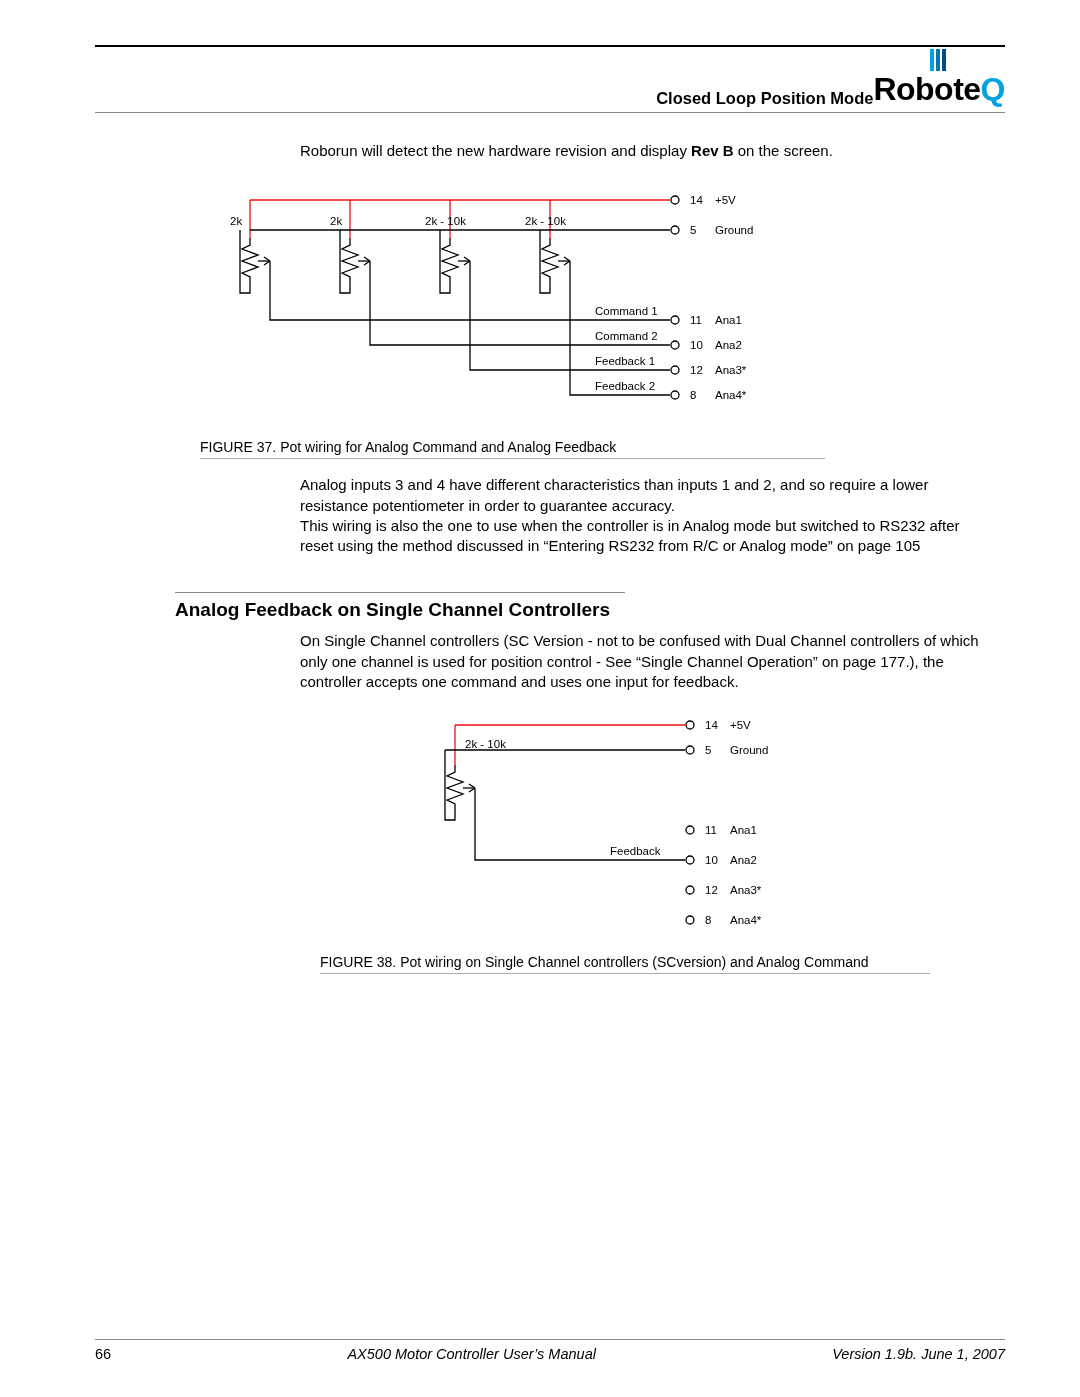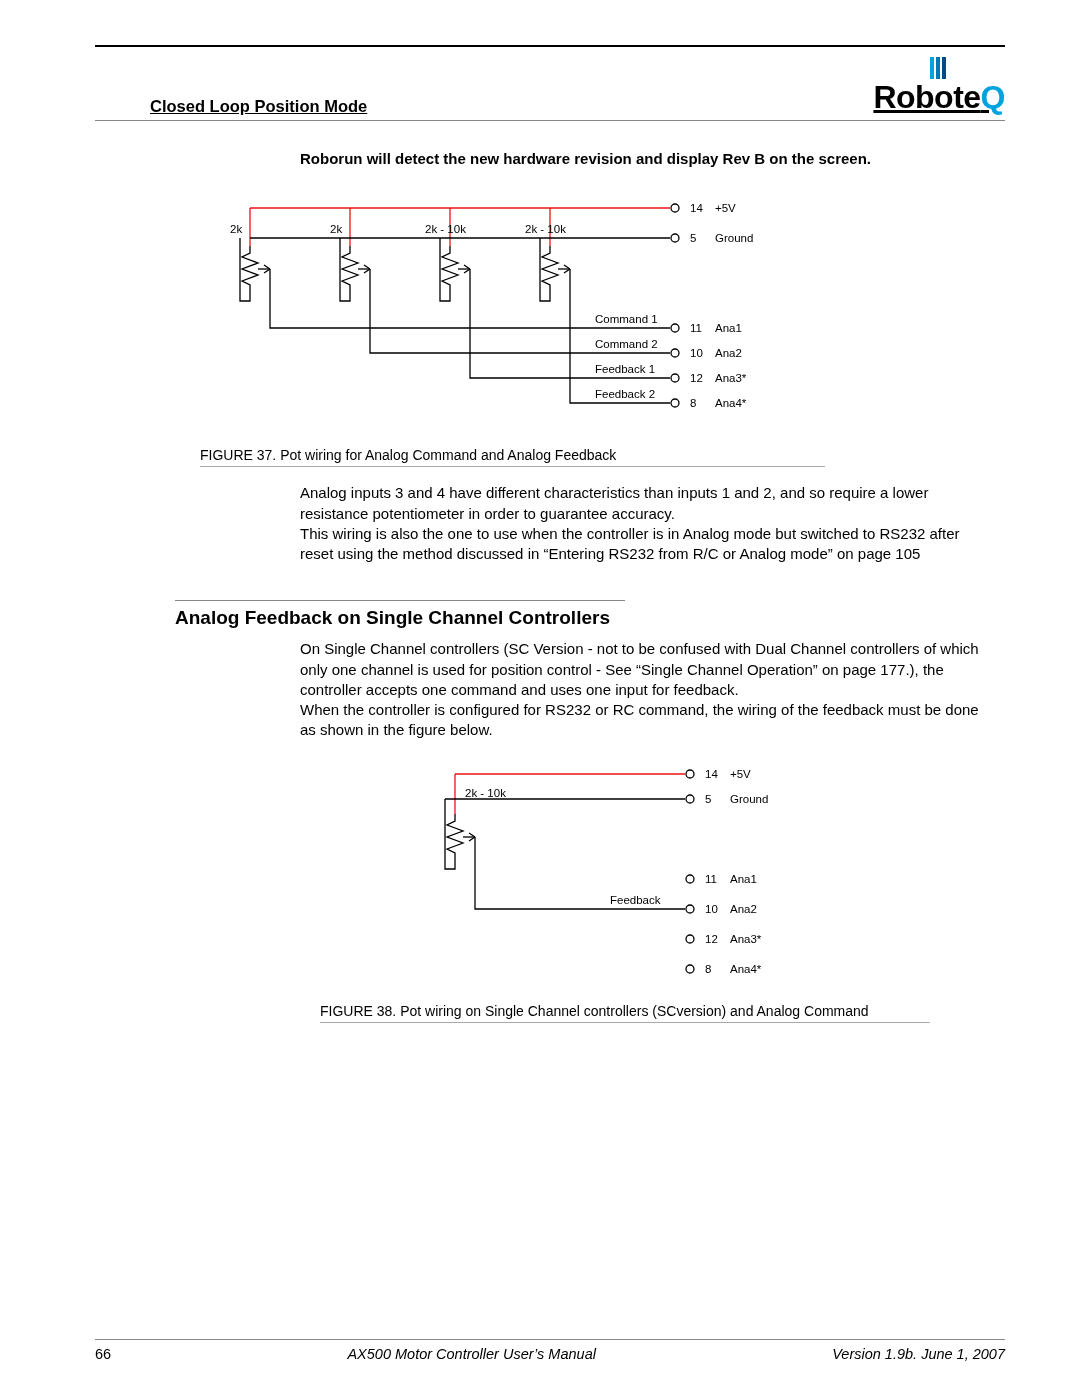--- a/index.html
+++ b/index.html
@@ -11,27 +11,26 @@
   }
   .page {
     width: 1080px;
     height: 1397px;
     margin: 0 auto;
     padding: 45px 75px 35px 95px;
     position: relative;
   }
   .topbar {
     display: flex;
-    justify-content: space-between;
+    justify-content: flex-end;
     align-items: flex-end;
     border-top: 2.5px solid #000;
     border-bottom: 1px solid #888;
-    padding: 10px 0 4px 0;
+    padding: 2px 0 4px 0;
     margin-bottom: 28px;
-    text-decoration: underline;
   }
   .topbar-title {
     font-weight: bold;
     font-size: 16.5px;
     padding-left: 55px;
   }
   .logo {
     font-size: 32px;
     font-weight: 900;
     letter-spacing: -0.5px;
@@ -54,21 +53,21 @@
   .logo-bars .b2 { background: #0077b6; }
   .logo-bars .b3 { background: #004b87; }
   .logo-text { font-family: Arial, sans-serif; }
   .logo-text .q { color: #00a3e0; }
   .body-text {
     font-size: 15px;
     line-height: 1.35;
     margin-left: 205px;
     margin-right: 10px;
   }
-  .body-text.mb { margin-bottom: 24px; font-weight: bold; }
+  .body-text.mb { margin-bottom: 24px; }
   .figure-box {
     margin: 18px 0 10px 105px;
     position: relative;
   }
   svg { display: block; }
   .fig-caption {
     font-size: 14px;
     margin: 6px 0 0 105px;
     padding-top: 4px;
     padding-bottom: 3px;
@@ -233,21 +232,20 @@
   <p class="body-text" style="margin-top:16px;">Analog inputs 3 and 4 have different characteristics than inputs 1 and 2, and so require a lower resistance potentiometer in order to guarantee accuracy.</p>
 
   
   <p class="body-text">This wiring is also the one to use when the controller is in Analog mode but switched to RS232 after reset using the method discussed in “Entering RS232 from R/C or Analog mode” on page 105</p>
 
   
   <h3 class="h2-section">Analog Feedback on Single Channel Controllers</h3>
   <p class="body-text">On Single Channel controllers (SC Version - not to be confused with Dual Channel controllers of which only one channel is used for position control - See “Single Channel Operation” on page 177.), the controller accepts one command and uses one input for feedback.</p>
 
   
-  <p class="body-text">When the controller is configured for RS232 or RC command, the wiring of the feedback must be done as shown in the figure below.</p>
 
   
   <div class="figure-box" style="margin-left:300px;">
     <svg width="460" height="230">
       <g stroke="#000" stroke-width="1.3" fill="none">
 
         <path d="M 60 15 H 290" stroke="#e11" stroke-width="1.6"></path>
         <path d="M 60 15 V 55" stroke="#e11"></path>
 
         <path d="M 50 40 H 290"></path>

